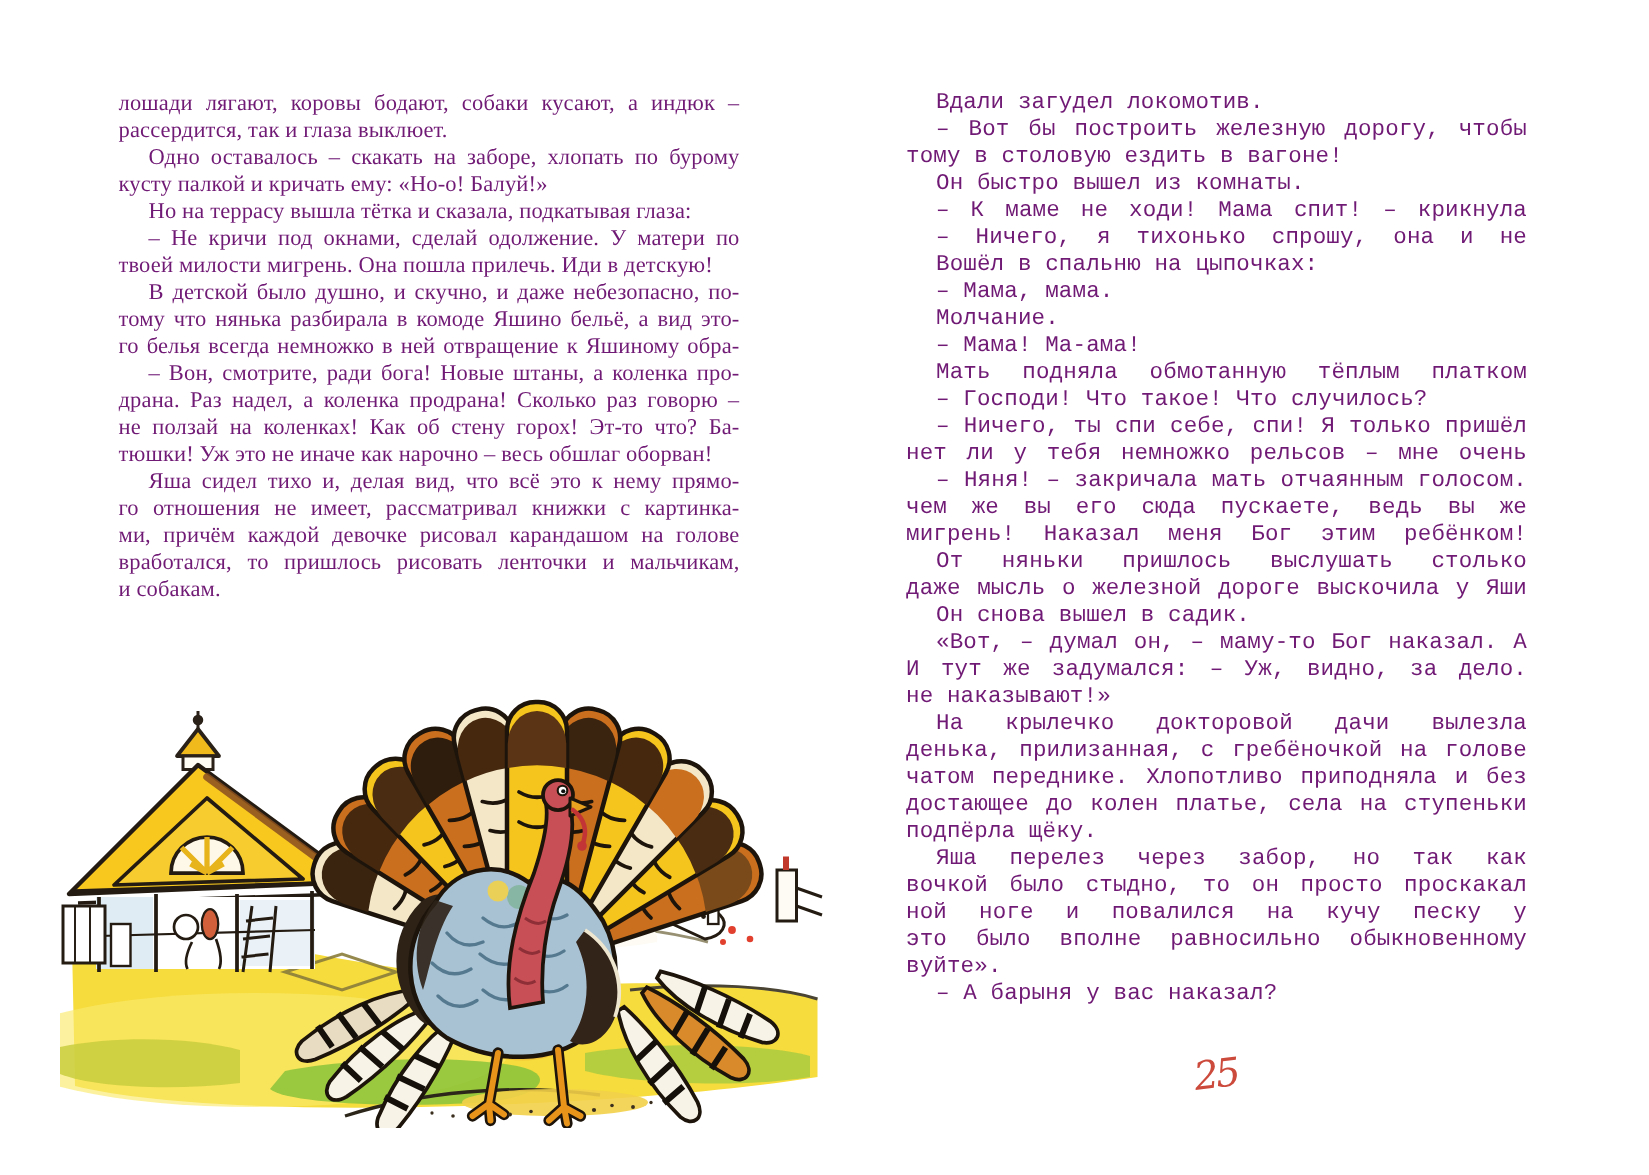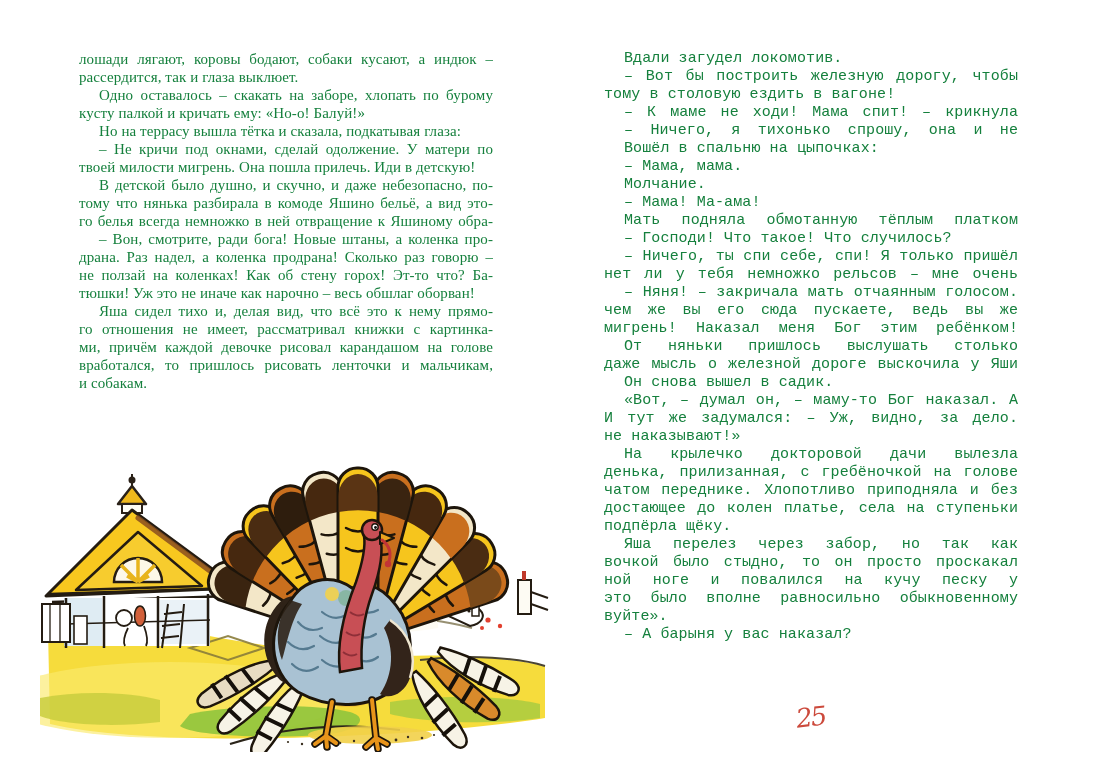--- a/index.html
+++ b/index.html
@@ -2,22 +2,22 @@
 <html><head>
 <meta charset="utf-8">
 <style>
   html,body{margin:0;padding:0;}
   body{
     width:1099px;height:783px;position:relative;overflow:hidden;
     background:#ffffff;
     font-family:"Liberation Serif","DejaVu Serif",serif;
   }
   .page-text{
-    position:absolute;top:50px;width:414px;
-    font-size:15px;line-height:18px;color:#15803d;
+    position:absolute;top:60px;width:414px;
+    font-size:15px;line-height:18px;color:#701a75;
     letter-spacing:0.1px;
   }
   #left-col{left:79px;}
   #right-col{left:604px;font-family:Liberation Mono, monospace;}
   .line{
     text-align:justify;text-align-last:justify;
     height:18px;overflow:hidden;white-space:normal;
   }
   .line.last{text-align-last:left;}
   .line.indent{text-indent:20px;}
@@ -208,20 +208,21 @@
         </g>
       </svg>
     </figure>
   </section>
 
   <section>
     <div class="page-text" id="right-col">
         <div class="line indent last">Вдали загудел локомотив.</div>
         <div class="line indent">– Вот бы построить железную дорогу, чтобы из детской</div>
         <div class="line last">тому в столовую ездить в вагоне!</div>
+        <div class="line indent last">Он быстро вышел из комнаты.</div>
         <div class="line indent last">– К маме не ходи! Мама спит! – крикнула нянька вслед.</div>
         <div class="line indent last">– Ничего, я тихонько спрошу, она и не проснётся.</div>
         <div class="line indent last">Вошёл в спальню на цыпочках:</div>
         <div class="line indent last">– Мама, мама.</div>
         <div class="line indent last">Молчание.</div>
         <div class="line indent last">– Мама! Ма-ама!</div>
         <div class="line indent last">Мать подняла обмотанную тёплым платком голову:</div>
         <div class="line indent last">– Господи! Что такое! Что случилось?</div>
         <div class="line indent">– Ничего, ты спи себе, спи! Я только пришёл спросить,</div>
         <div class="line last">нет ли у тебя немножко рельсов – мне очень нужно!</div>

